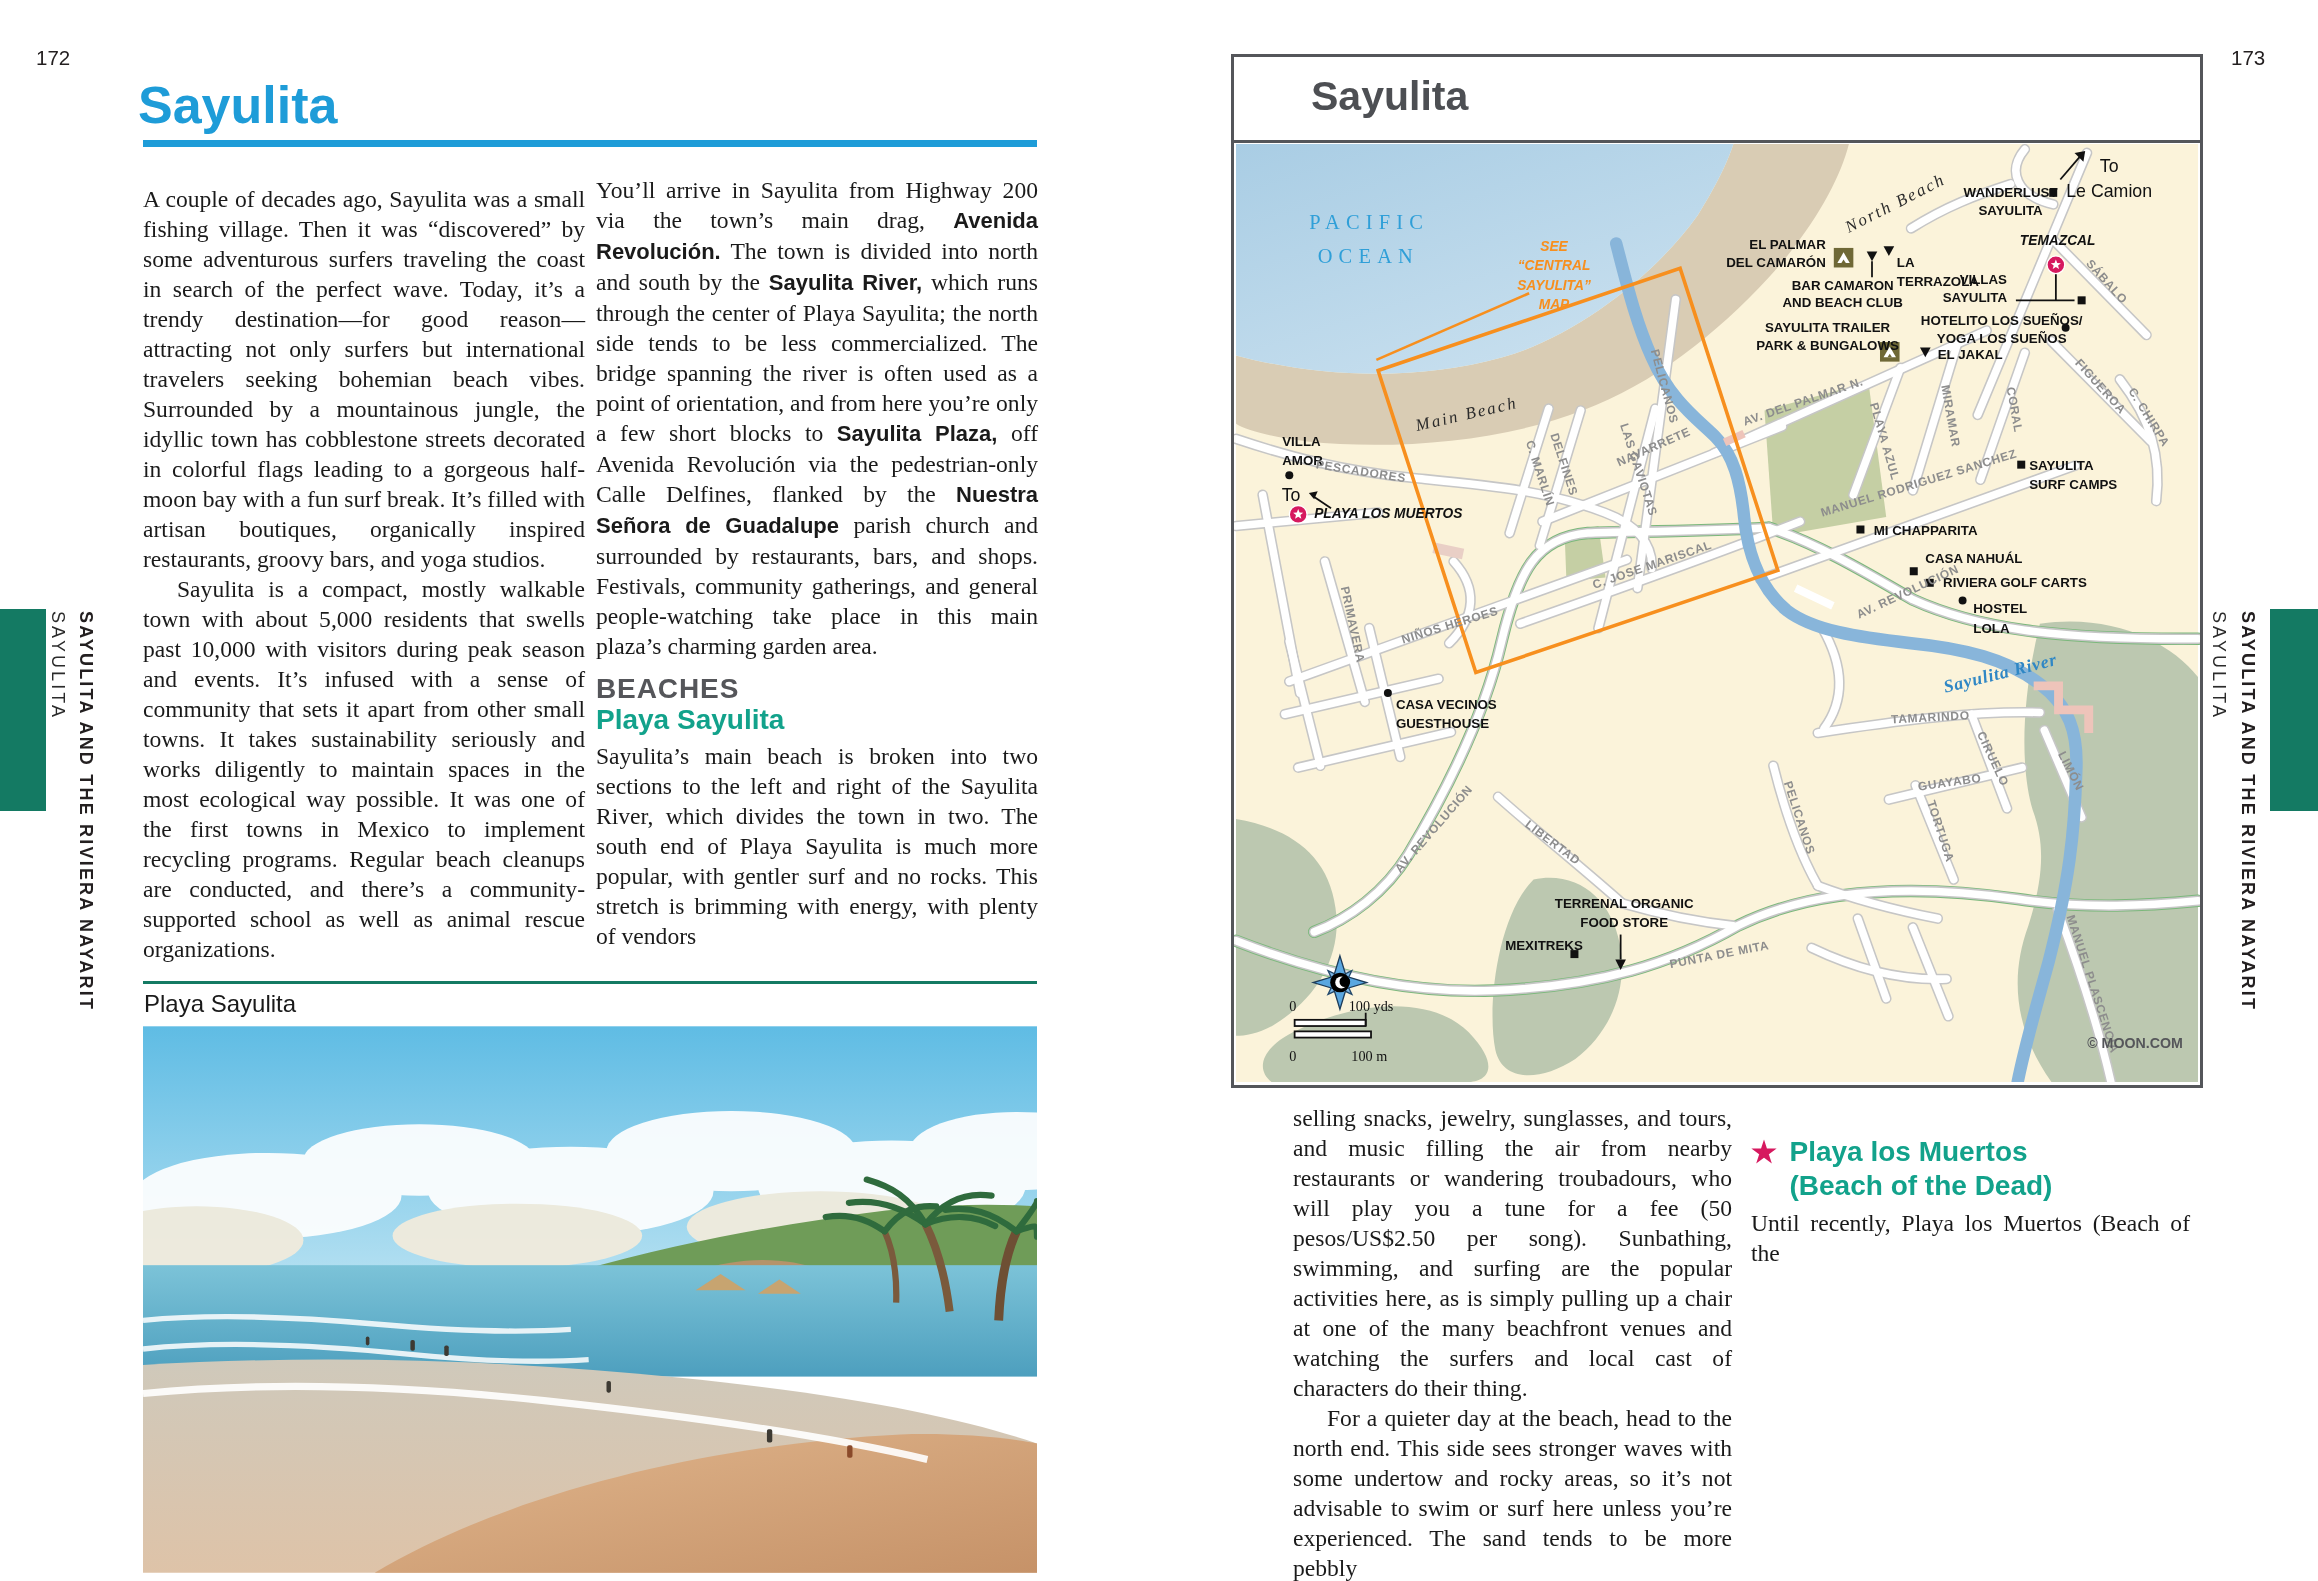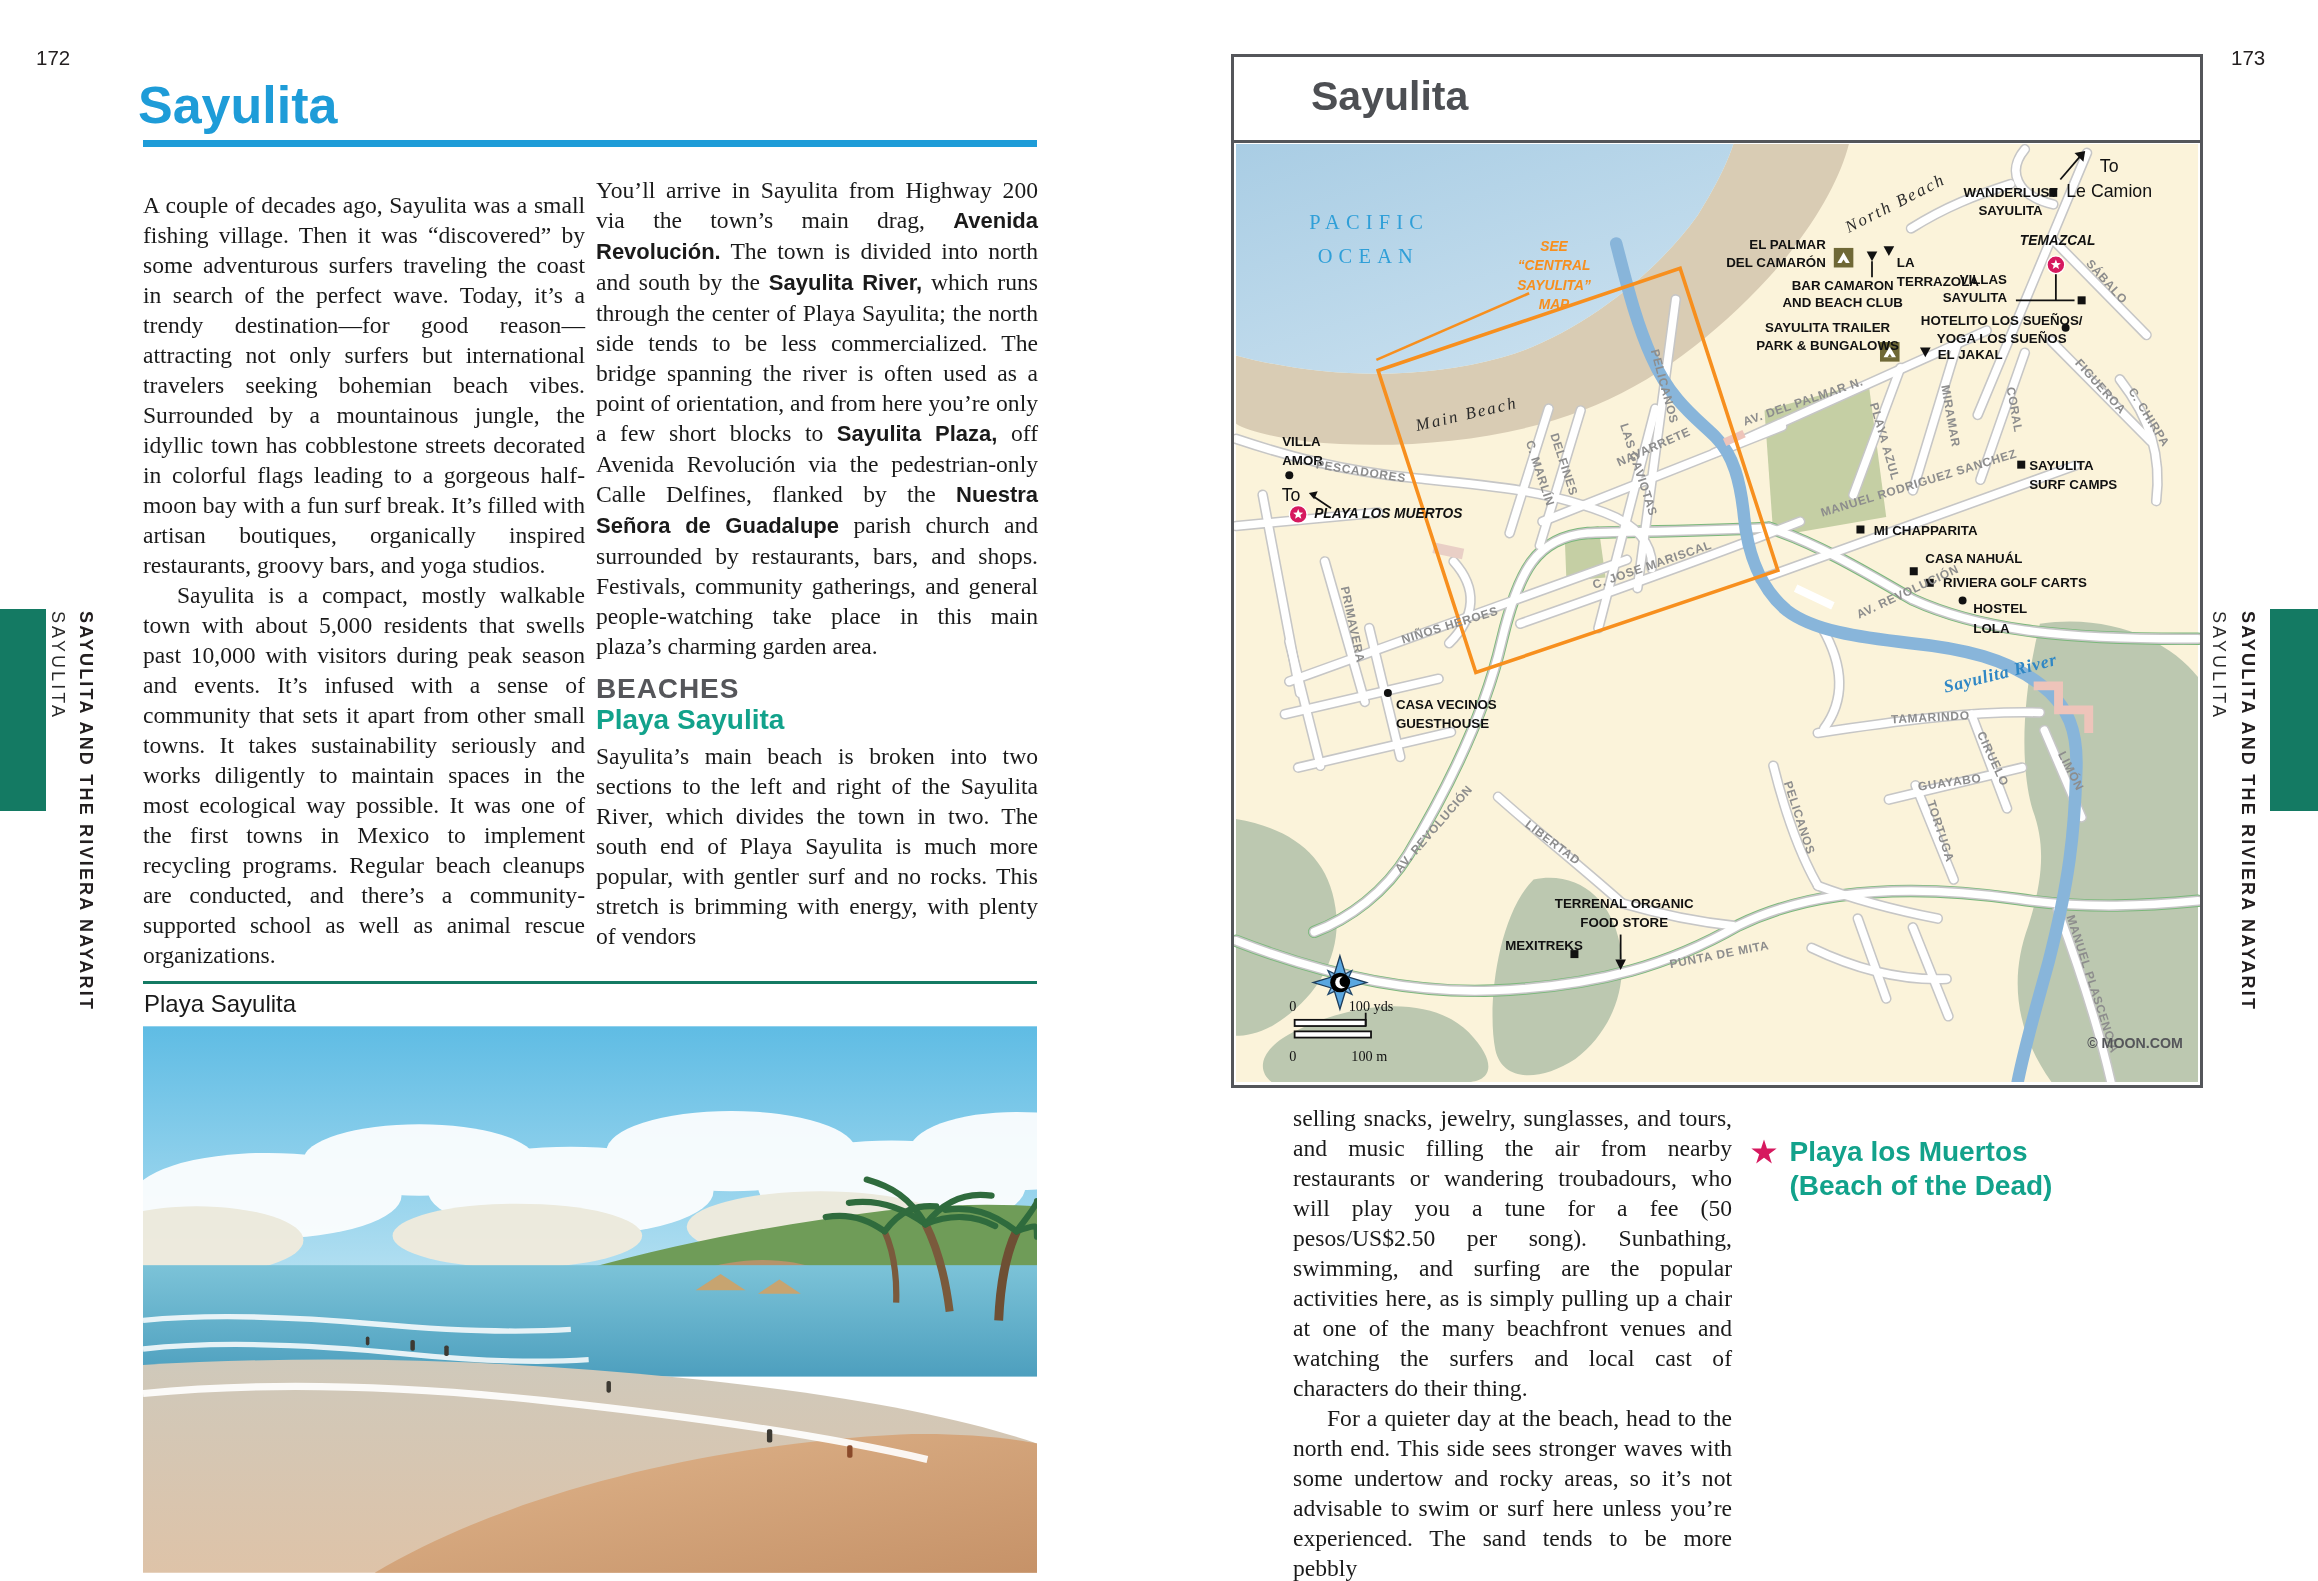--- a/index.html
+++ b/index.html
@@ -55,21 +55,21 @@
 </style>
 </head>
 <body>
 
 <div class="abs pageno" style="left:36px;top:46px;">172</div>
 <div class="abs pageno" style="left:2231px;top:46px;">173</div>
 
 <div class="abs lp-title">Sayulita</div>
 <div class="abs lp-rule"></div>
 
-<div class="abs bodycol" style="left:143px;top:190px;width:442px;">
+<div class="abs bodycol" style="left:143px;top:184px;width:442px;">
   <p class="noind">A couple of decades ago, Sayulita was a small fishing village. Then it was “discovered” by some adventurous surfers traveling the coast in search of the perfect wave. Today, it’s a trendy destination—for good reason—attracting not only surfers but international travelers seeking bohemian beach vibes. Surrounded by a mountainous jungle, the idyllic town has cobblestone streets decorated in colorful flags leading to a gorgeous half-moon bay with a fun surf break. It’s filled with artisan boutiques, organically inspired restaurants, groovy bars, and yoga studios.</p>
   <p>Sayulita is a compact, mostly walkable town with about 5,000 residents that swells past 10,000 with visitors during peak season and events. It’s infused with a sense of community that sets it apart from other small towns. It takes sustainability seriously and works diligently to maintain spaces in the most ecological way possible. It was one of the first towns in Mexico to implement recycling programs. Regular beach cleanups are conducted, and there’s a community-supported school as well as animal rescue organizations.</p>
 </div>
 
 <div class="abs bodycol" style="left:596px;top:175px;width:442px;">
   <p class="noind">You’ll arrive in Sayulita from Highway 200 via the town’s main drag, <b>Avenida Revolución.</b> The town is divided into north and south by the <b>Sayulita River,</b> which runs through the center of Playa Sayulita; the north side tends to be less commercialized. The bridge spanning the river is often used as a point of orientation, and from here you’re only a few short blocks to <b>Sayulita Plaza,</b> off Avenida Revolución via the pedestrian-only Calle Delfines, flanked by the <b>Nuestra Señora de Guadalupe</b> parish church and surrounded by restaurants, bars, and shops. Festivals, community gatherings, and general people-watching take place in this main plaza’s charming garden area.</p>
   <div class="sec-head">BEACHES</div>
   <div class="sub-head">Playa Sayulita</div>
   <p class="noind">Sayulita’s main beach is broken into two sections to the left and right of the Sayulita River, which divides the town in two. The south end of Playa Sayulita is much more popular, with gentler surf and no rocks. This stretch is brimming with energy, with plenty of vendors</p>
 </div>
@@ -482,14 +482,15 @@
 </div>
 
 <div class="abs bodycol" style="left:1751px;top:1103px;width:439px;">
   <div class="star-head" style="margin-top:32px;display:flex;">
     <span class="star-glyph">★</span>
     <span>
       <span>Playa los Muertos</span><br>
       <span>(Beach of the Dead)</span>
     </span>
   </div>
+  <p class="noind" style="margin-top:5.4px;">Until recently, Playa los Muertos (Beach of the</p>
 </div>
 
 
 </body></html>

